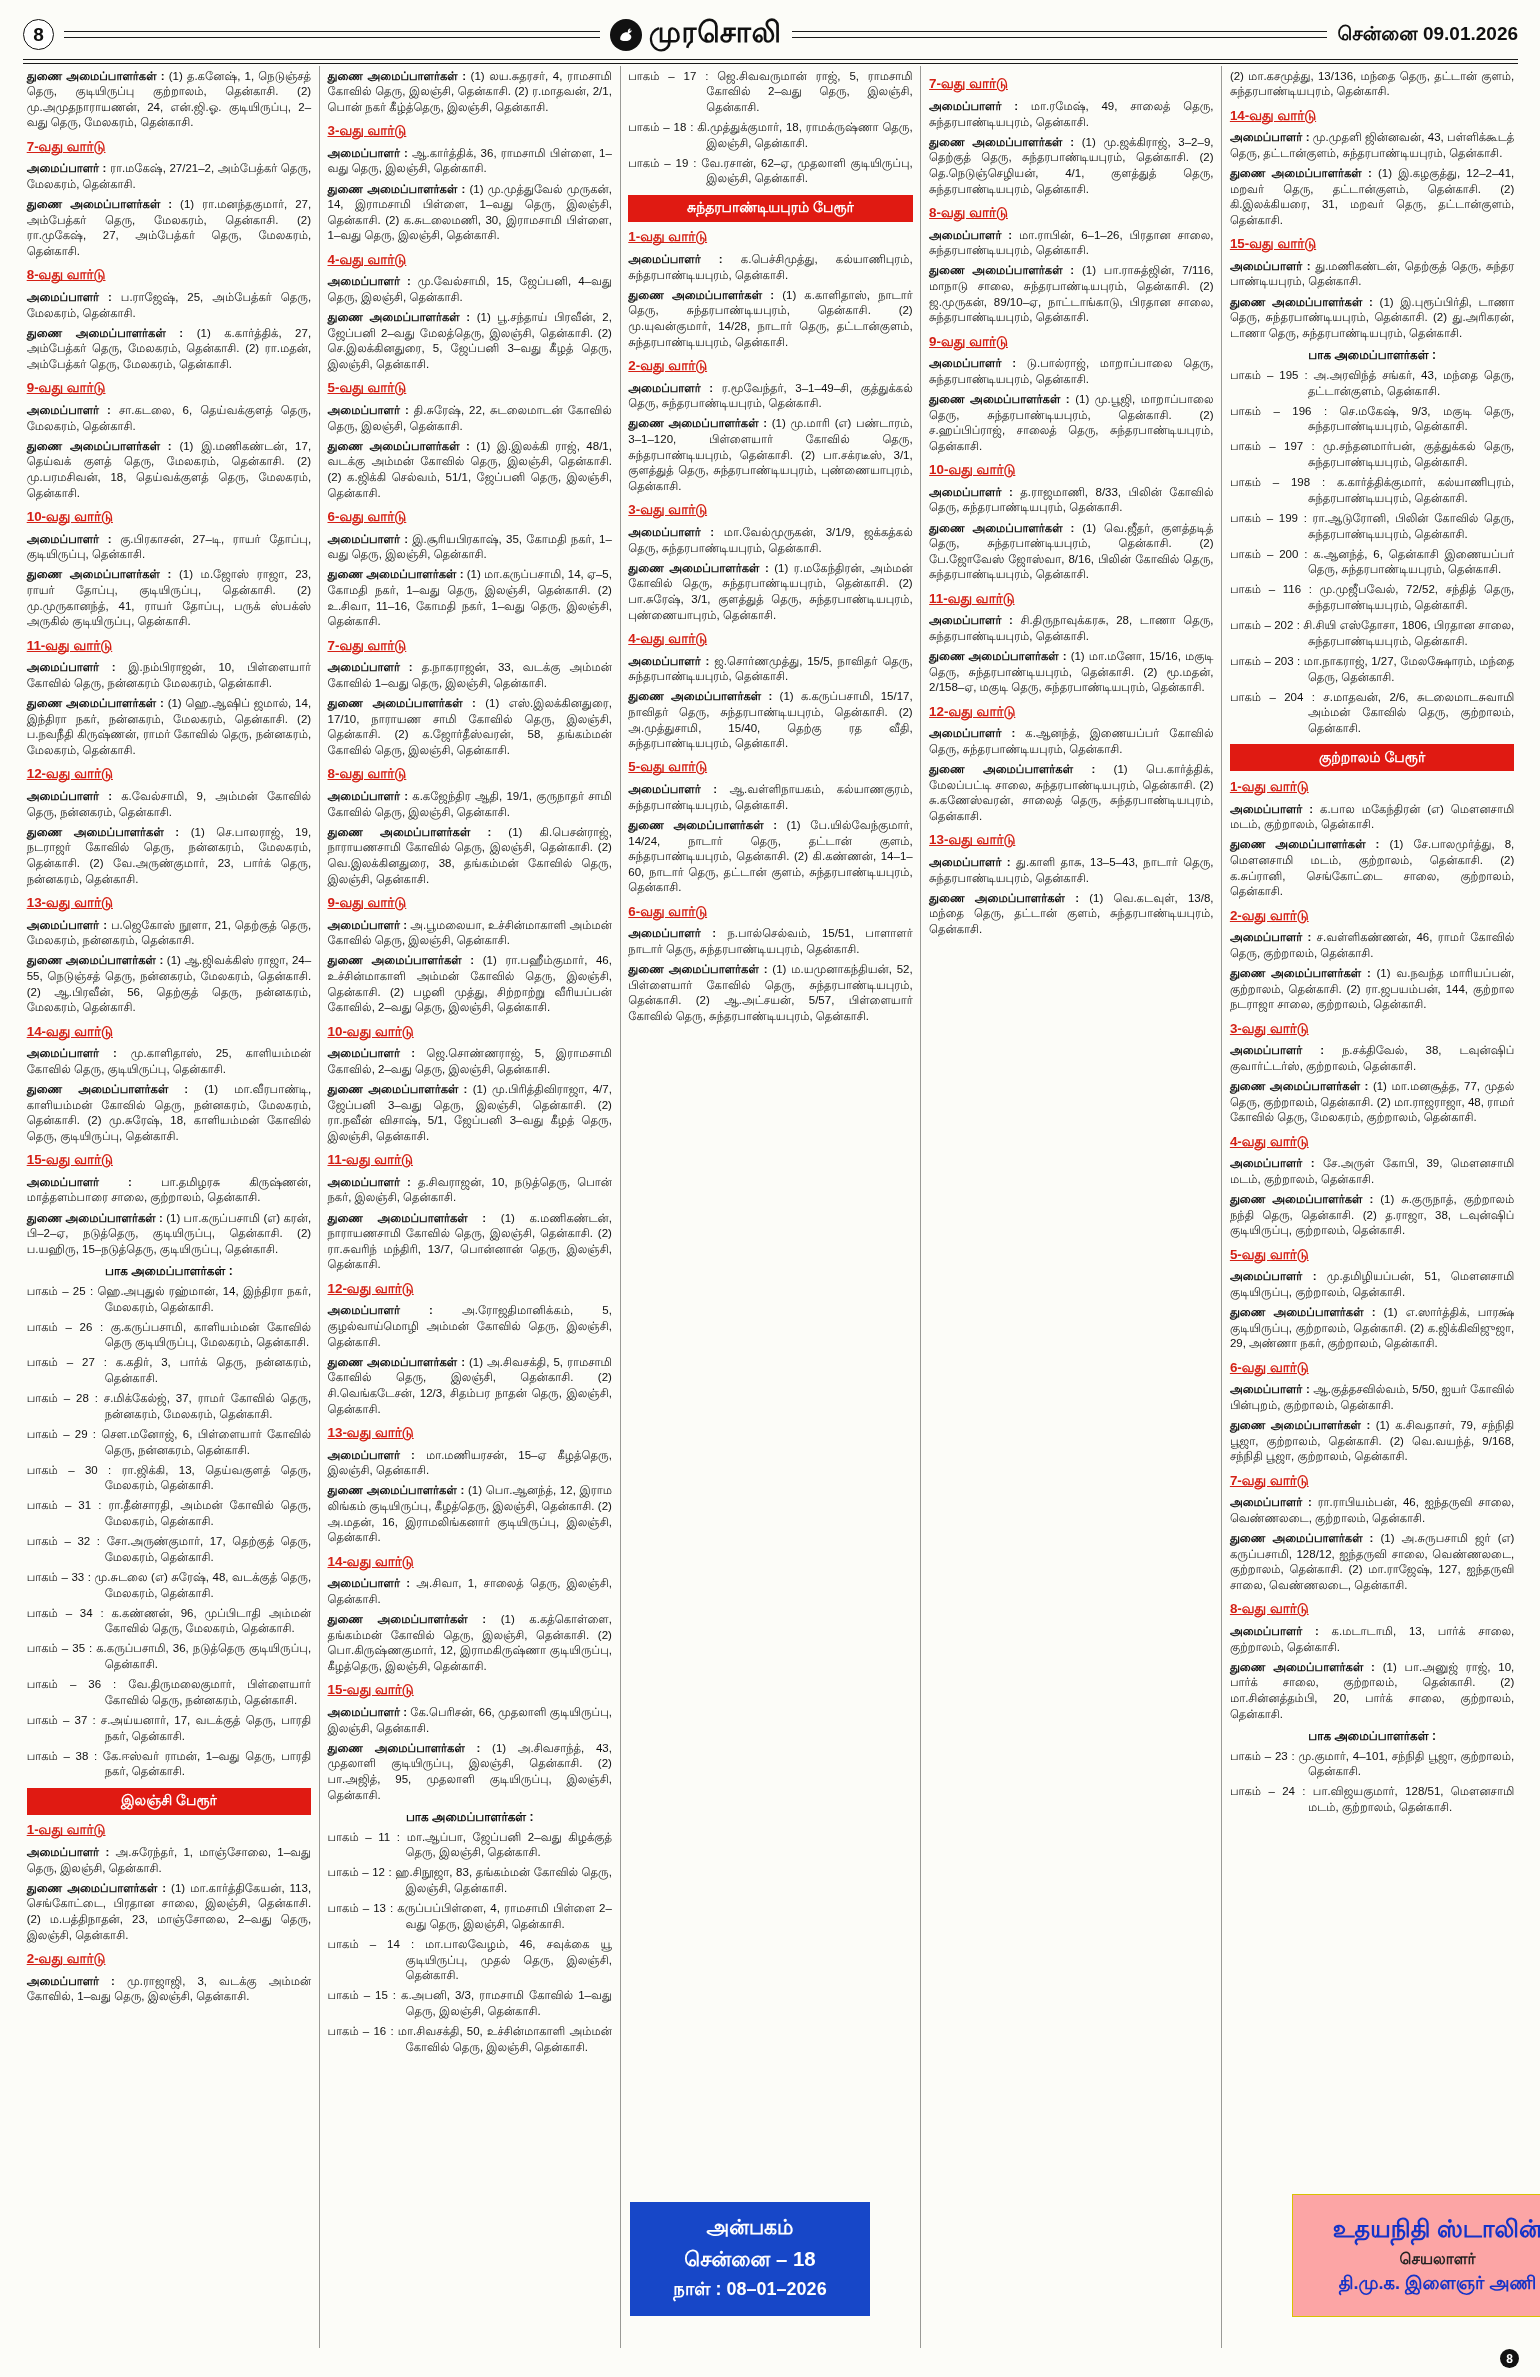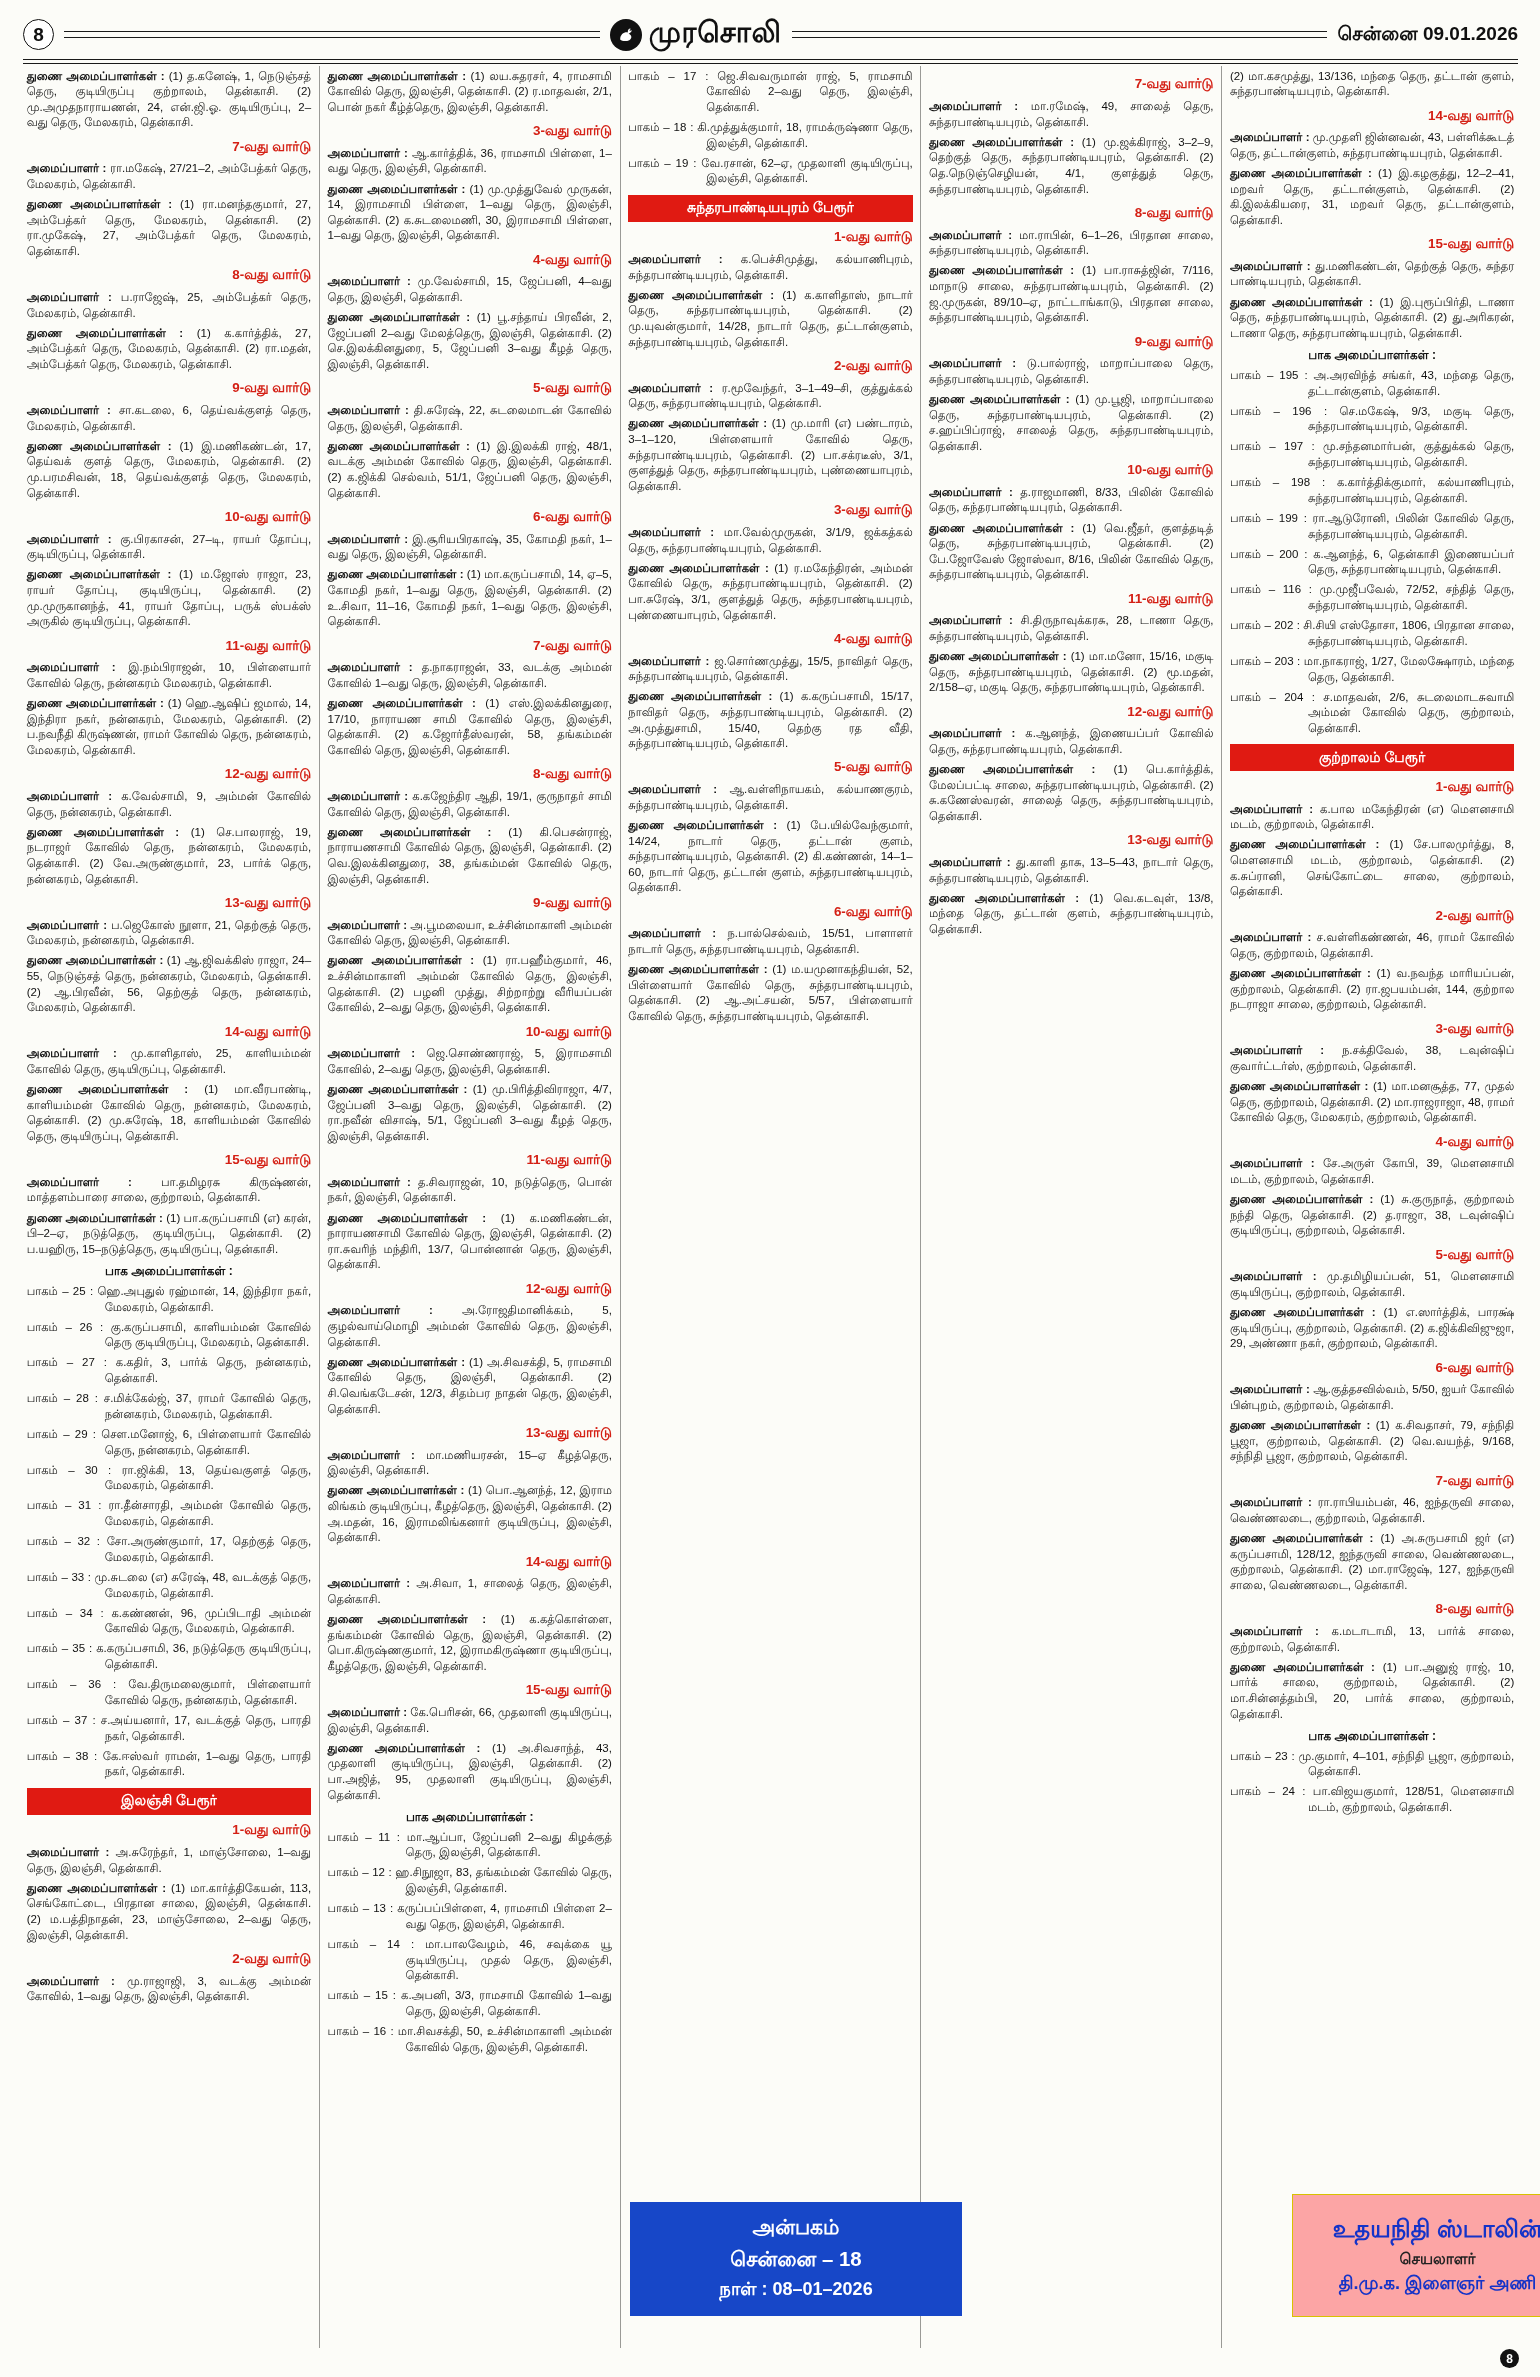--- a/index.html
+++ b/index.html
@@ -12,27 +12,27 @@
   .logo-circle{width:32px;height:32px;border-radius:50%;background:#111;display:flex;align-items:center;justify-content:center;}
   .masthead-title{font-size:29px;font-weight:bold;letter-spacing:0.6px;}
   .dateline{font-size:19px;font-weight:bold;flex:0 0 auto;}
   .header-underline{position:absolute;top:59px;left:23px;right:23px;height:3.2px;border-top:1.3px solid #1a1a1a;border-bottom:0.6px solid #1a1a1a;}
   
   .body-area{position:absolute;top:66px;left:19px;right:19px;bottom:29px;display:flex;}
   .col{flex:1 1 0;padding:2.6px 7.7px 0 7.7px;overflow:hidden;}
   .col + .col{border-left:0.6px solid #9a9a96;}
   .entry{font-size:11.5px;line-height:1.36;text-align:justify;margin:0 0 4.5px 0;}
   .entry b{font-weight:bold;}
-  .ward{color:#d42015;text-align:right;font-weight:bold;font-size:13.4px;margin:7.7px 0 5.7px 0;}
+  .ward{color:#d42015;text-align:left;font-weight:bold;font-size:13.4px;margin:7.7px 0 5.7px 0;text-decoration:underline;}
   .banner{background:#e01a12;color:#ffffff;text-align:center;font-weight:bold;font-size:14px;padding:4.5px 2.6px;margin:7.7px 0 6.4px 0;}
   .phead{font-weight:bold;text-align:center;font-size:12px;margin:6.4px 0 5.1px 0;}
   .part{padding-left:78px;text-indent:-78px;}
   .plbl{white-space:nowrap;}
   
-  .box-anbagam{position:absolute;left:630px;top:2202px;width:332px;height:114px;background:#1747c8;color:#fff;display:flex;flex-direction:column;align-items:center;justify-content:center;gap:5.1px;font-weight:bold;}
+  .box-anbagam{position:absolute;left:630px;top:2202px;width:240px;height:114px;background:#1747c8;color:#fff;display:flex;flex-direction:column;align-items:center;justify-content:center;gap:5.1px;font-weight:bold;}
   .box-anbagam .l1{font-size:20.4px;}
   .box-anbagam .l2{font-size:20.4px;}
   .box-anbagam .l3{font-size:18px;}
   .box-leader{position:absolute;left:1292px;top:2194px;width:289px;height:121px;background:#fca5a5;border:1.3px solid #d8c000;display:flex;flex-direction:column;align-items:center;justify-content:center;gap:3.8px;}
   .box-leader .name{font-size:24px;font-weight:bold;color:#1433c8;}
   .box-leader .role{font-size:15.3px;font-weight:bold;color:#222;}
   .box-leader .org{font-size:18px;font-weight:bold;color:#1433c8;}
   
   .footer-badge{position:absolute;right:22px;bottom:9px;width:19px;height:19px;border-radius:50%;background:#111;color:#fff;font-size:12px;font-weight:bold;display:flex;align-items:center;justify-content:center;}
 </style>

